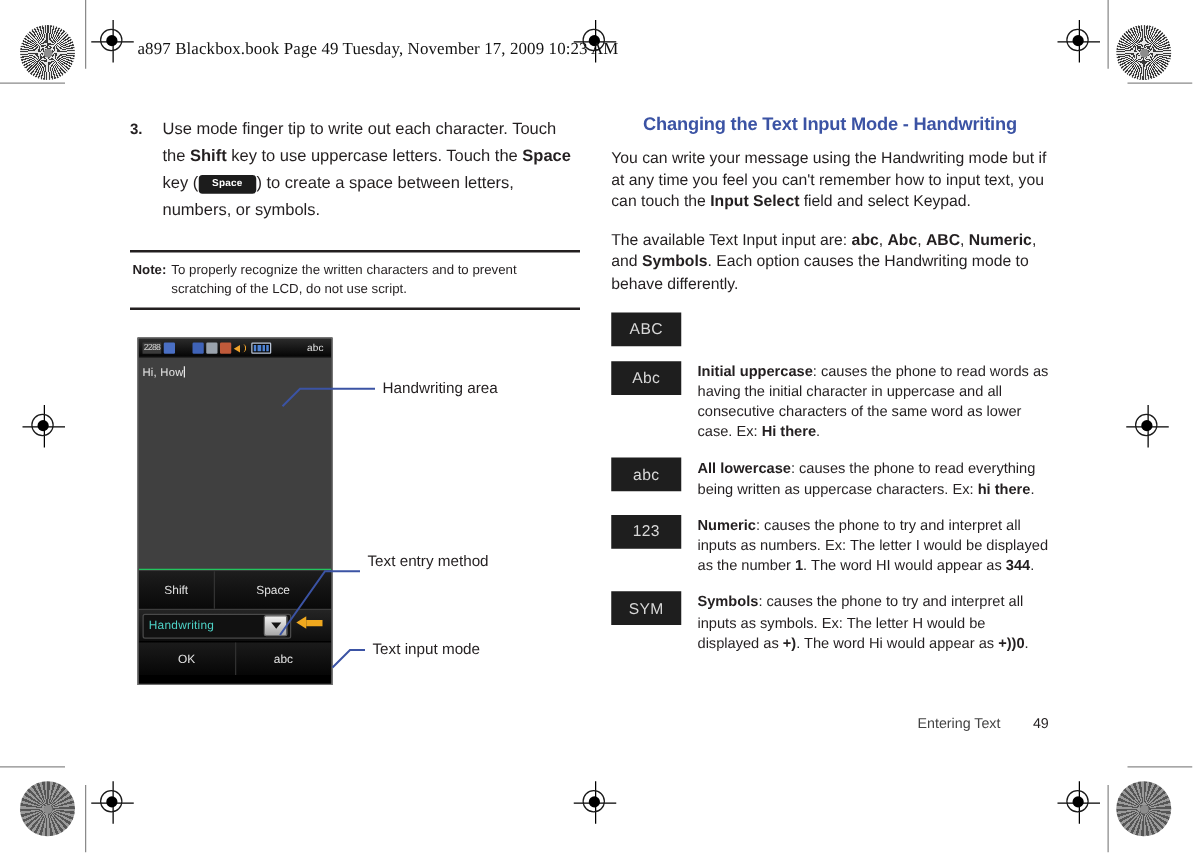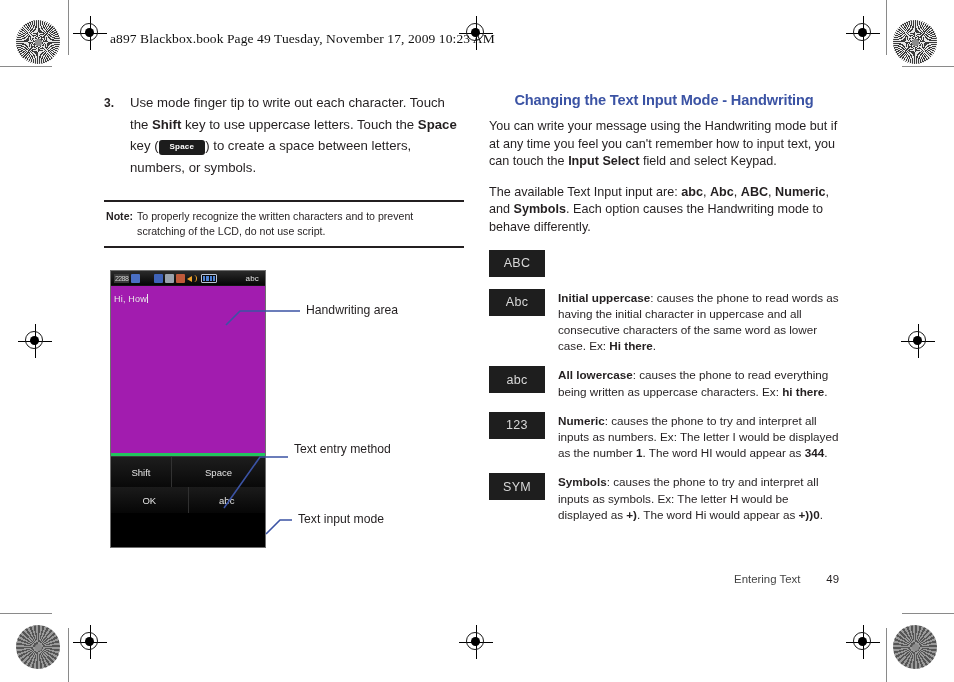--- a/index.html
+++ b/index.html
@@ -234,24 +234,24 @@
   }
   .ph-mode {
     margin-left: auto;
     font-size: 8px;
     color: #e2e2e2;
     padding-right: 3px;
     letter-spacing: .2px;
   }
   .ph-textarea {
     height: 170px;
-    background: #a21caf;
+    background: #404040;
     padding: 2px 3px;
     box-sizing: border-box;
-    border-bottom: 3px solid #22c55e;
+    border-bottom: 1px solid #22c55e;
   }
   .ph-typed {
     color: #e8e8e8;
     font-size: 9px;
     letter-spacing: .2px;
   }
   .ph-caret {
     display: inline-block;
     width: 1px;
     height: 9px;
@@ -536,20 +536,29 @@
 
   <div class="ph-textarea">
     <span class="ph-typed">Hi, How</span><span class="ph-caret"></span>
   </div>
 
   <div class="ph-keyrow">
     <div class="ph-key">Shift</div>
     <div class="ph-key wide">Space</div>
   </div>
 
+  <div class="ph-selectrow">
+    <div class="ph-select">
+      <span class="ph-select-label">Handwriting</span>
+      <span class="ph-caret-btn">
+          <i></i>
+        </span>
+    </div>
+    <div class="ph-backarrow"></div>
+  </div>
 
   <div class="ph-softrow">
     <div class="ph-soft">OK</div>
     <div class="ph-soft">abc</div>
   </div>
 
 </div>
 
 <svg class="callout-svg">
   <polyline points="226,325 240,311 300,311" fill="none" stroke="#3b53a4" stroke-width="1.6"></polyline>

